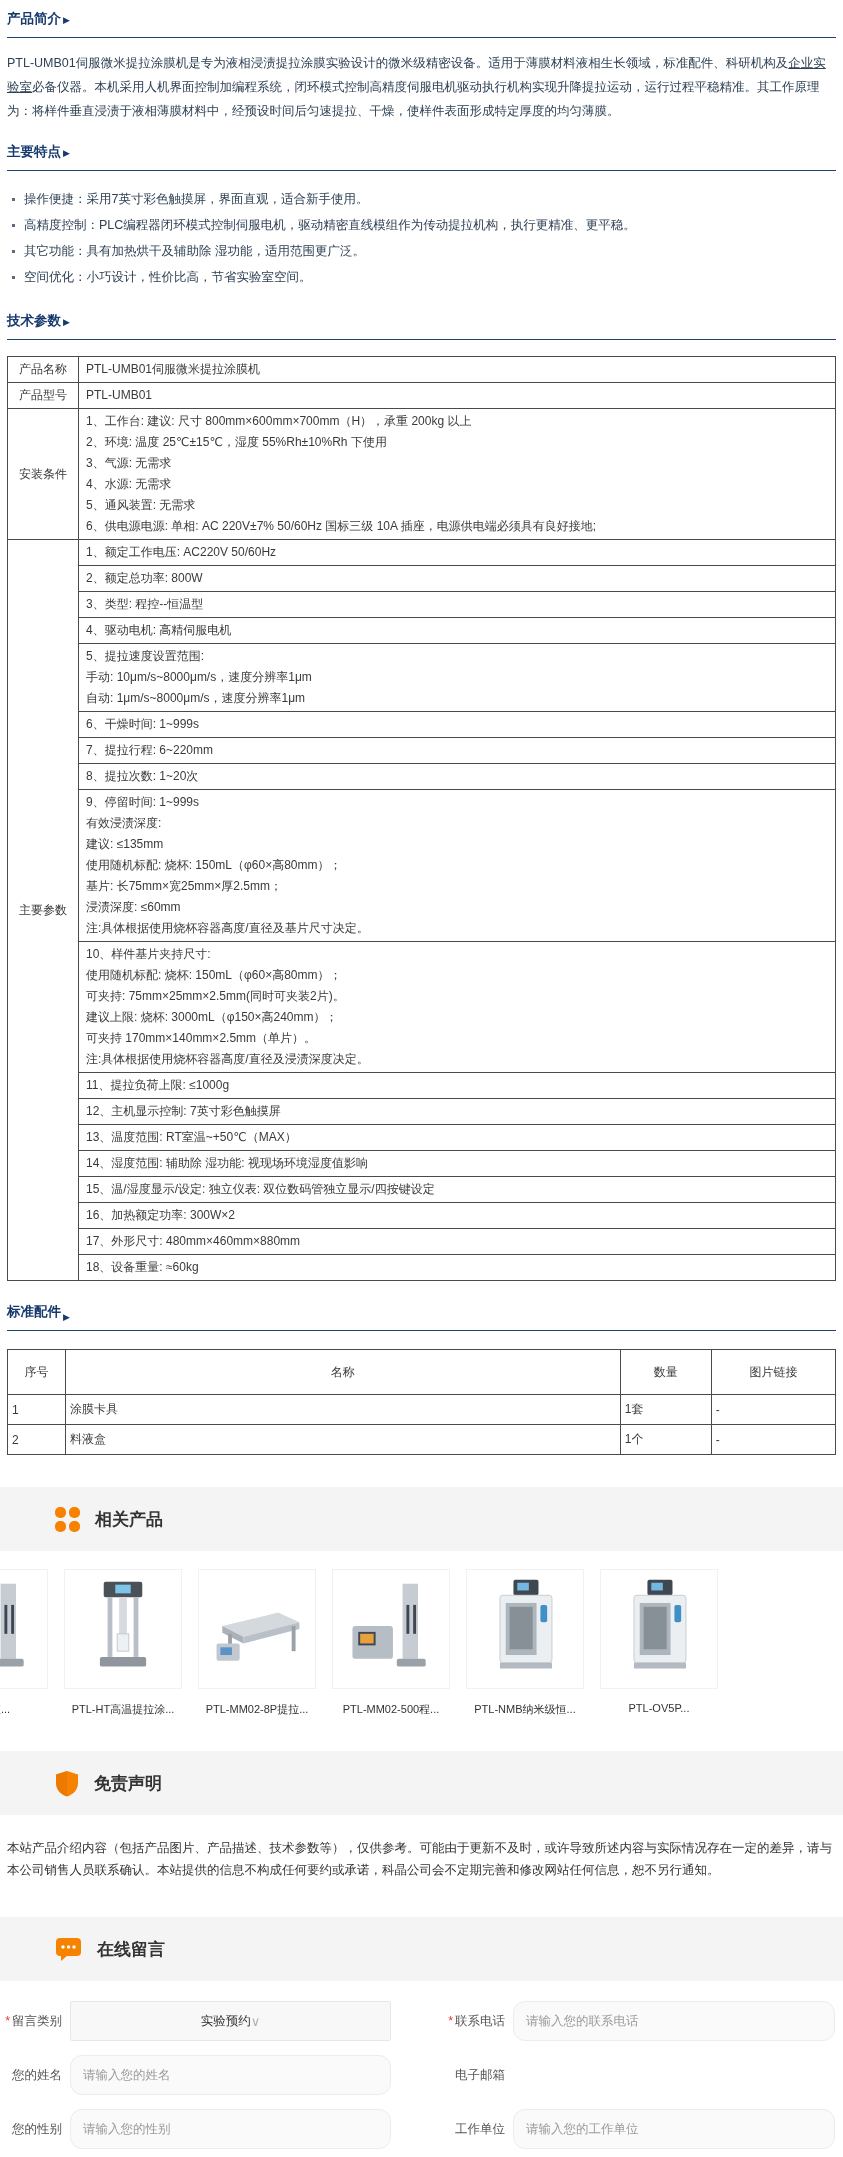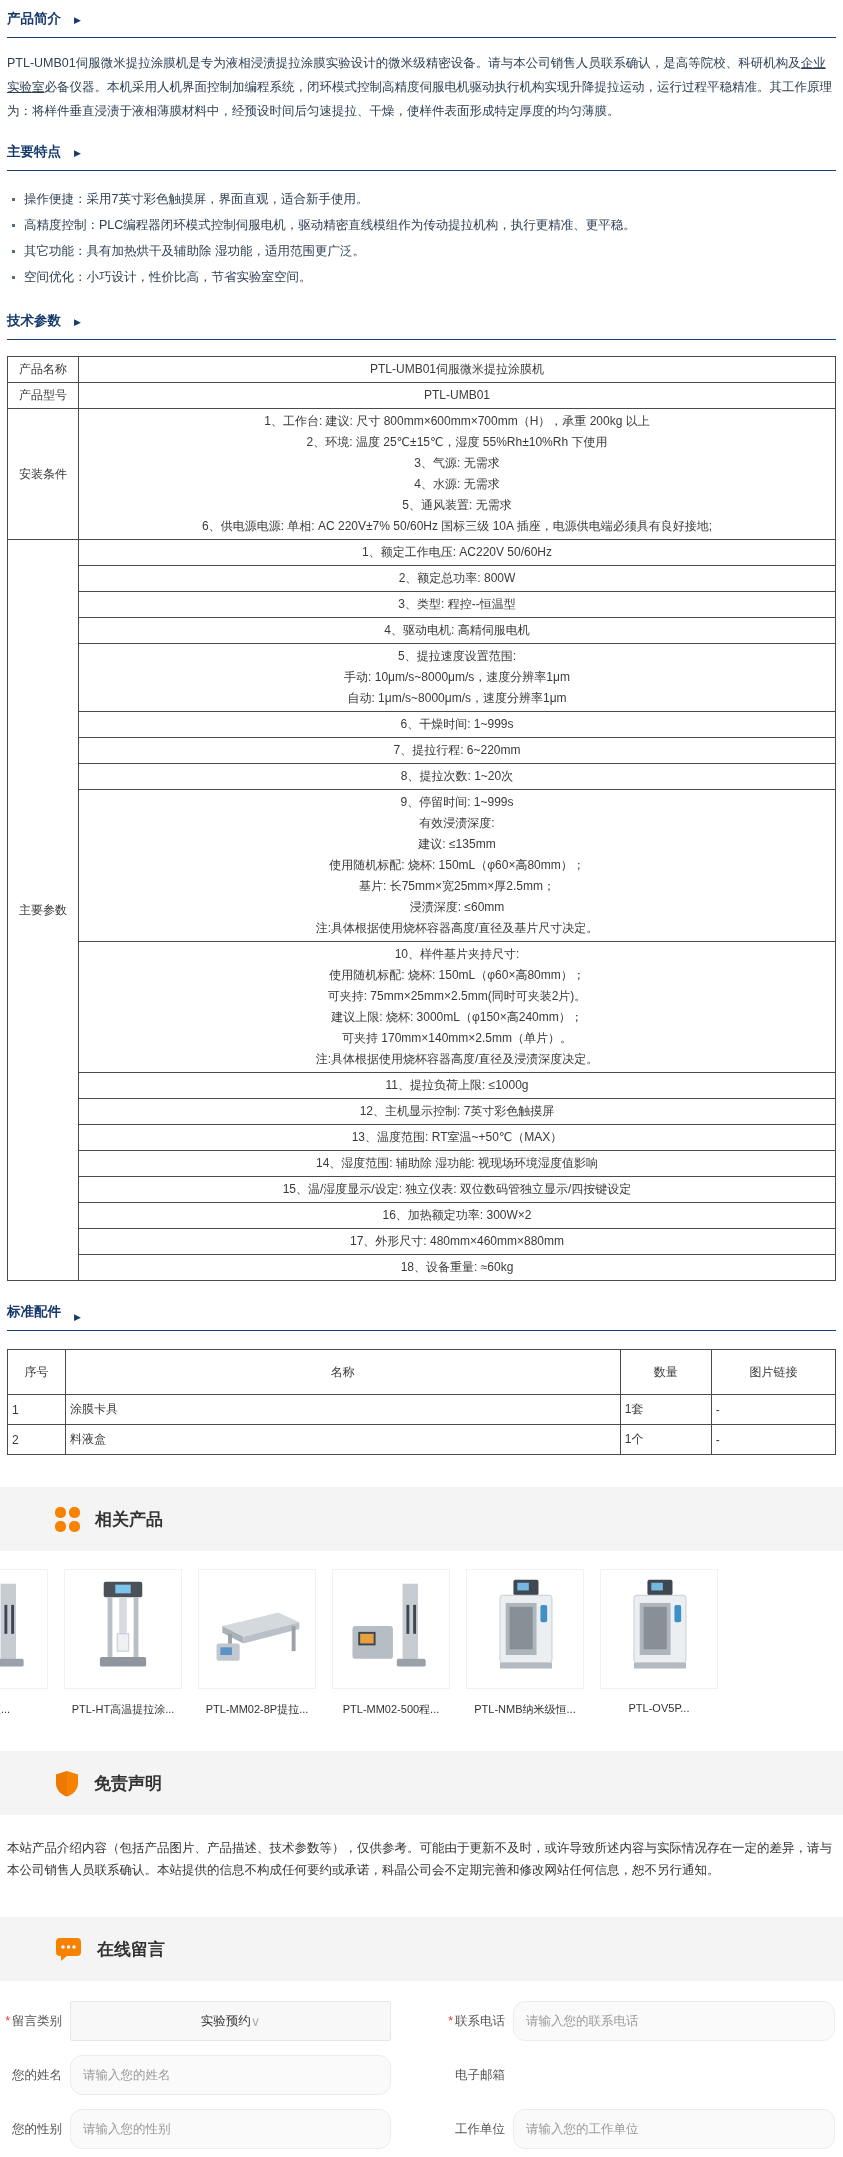--- a/index.html
+++ b/index.html
@@ -1,28 +1,28 @@
 <!DOCTYPE html>
 <html><head>
 <meta charset="utf-8">
 <style>
   html,body{margin:0;padding:0;background:#fff;}
   body{width:843px;font-family:"Liberation Sans","DejaVu Sans",sans-serif;color:#333;}
   .wrap{padding:0 7px;}
-  .sec-head{margin:10px 0 0;display:flex;align-items:center;gap:13px;color:#173a6d;font-size:13.5px;font-weight:bold;}
+  .sec-head{margin:10px 0 0;display:flex;align-items:center;gap:2px;color:#173a6d;font-size:13.5px;font-weight:bold;}
   .sec-head .arr{font-size:9px;transform:translateY(0.5px);}
   .sec-rule{border:none;border-top:1px solid #1d4076;margin:9px 0 0;}
   .intro{margin:13px 0 0;font-size:12.5px;line-height:24px;color:#2f4154;}
   .intro .ilink{text-decoration:underline;cursor:pointer;}
   .features{list-style:none;margin:15px 0 0;padding:0;}
   .features li{position:relative;padding-left:17px;font-size:12.5px;line-height:26px;color:#2f4154;}
   .features li::before{content:"";position:absolute;left:5px;top:12px;width:3px;height:3px;background:#5a6b80;}
   table{border-collapse:collapse;width:100%;}
   .tech-table{margin-top:16px;font-size:12px;color:#3a3a3a;}
-  .tech-table td{border:1px solid #4a4a4a;padding:2px 17px;line-height:21px;vertical-align:middle;text-align:center;}
+  .tech-table td{border:1px solid #4a4a4a;padding:2px 7px;line-height:21px;vertical-align:middle;}
   .tech-table td.lbl{text-align:center;width:62px;padding:2px 4px;}
   .acc-table{margin-top:18px;font-size:12px;color:#3a3a3a;}
   .acc-table th,.acc-table td{border:1px solid #4a4a4a;font-weight:normal;padding:0 4px;}
   .acc-table th{height:44px;}
   .acc-table td{height:29px;}
   .band{background:#f4f4f4;height:64px;display:flex;align-items:center;padding-left:55px;gap:15px;}
   .band-title{font-size:17px;font-weight:bold;color:#333;}
   .band-related{margin-top:32px;}
   .clover{width:25px;height:25px;display:grid;grid-template-columns:11px 11px;grid-template-rows:11px 11px;gap:3px;}
   .clover i{background:#f78200;border-radius:5px;}
@@ -47,21 +47,21 @@
 </head>
 <body>
 
 <div class="wrap">
 
   <div class="sec-head">
     <span>产品简介</span>
     <span class="arr">▶</span>
   </div>
   <hr class="sec-rule">
-  <p class="intro"><span>PTL-UMB01伺服微米提拉涂膜机是专为液相浸渍提拉涂膜实验设计的微米级精密设备。请与本公司销售人员联系确认，是高等院校、科研机构及</span><span class="ilink">企业实验室</span><span>必备仪器。本机采用人机界面控制加编程系统，闭环模式控制高精度伺服电机驱动执行机构实现升降提拉运动，运行过程平稳精准。其工作原理为：将样件垂直浸渍于液相薄膜材料中，经预设时间后匀速提拉、干燥，使样件表面形成特定厚度的均匀薄膜。</span></p>
+  <p class="intro"><span>PTL-UMB01伺服微米提拉涂膜机是专为液相浸渍提拉涂膜实验设计的微米级精密设备。适用于薄膜材料液相生长领域，标准配件、科研机构及</span><span class="ilink">企业实验室</span><span>必备仪器。本机采用人机界面控制加编程系统，闭环模式控制高精度伺服电机驱动执行机构实现升降提拉运动，运行过程平稳精准。其工作原理为：将样件垂直浸渍于液相薄膜材料中，经预设时间后匀速提拉、干燥，使样件表面形成特定厚度的均匀薄膜。</span></p>
 
   <div class="sec-head" style="margin-top:20px;">
     <span>主要特点</span>
     <span class="arr">▶</span>
   </div>
   <hr class="sec-rule">
   <ul class="features">
       <li>操作便捷：采用7英寸彩色触摸屏，界面直观，适合新手使用。</li>
       <li>高精度控制：PLC编程器闭环模式控制伺服电机，驱动精密直线模组作为传动提拉机构，执行更精准、更平稳。</li>
       <li>其它功能：具有加热烘干及辅助除 湿功能，适用范围更广泛。</li>

